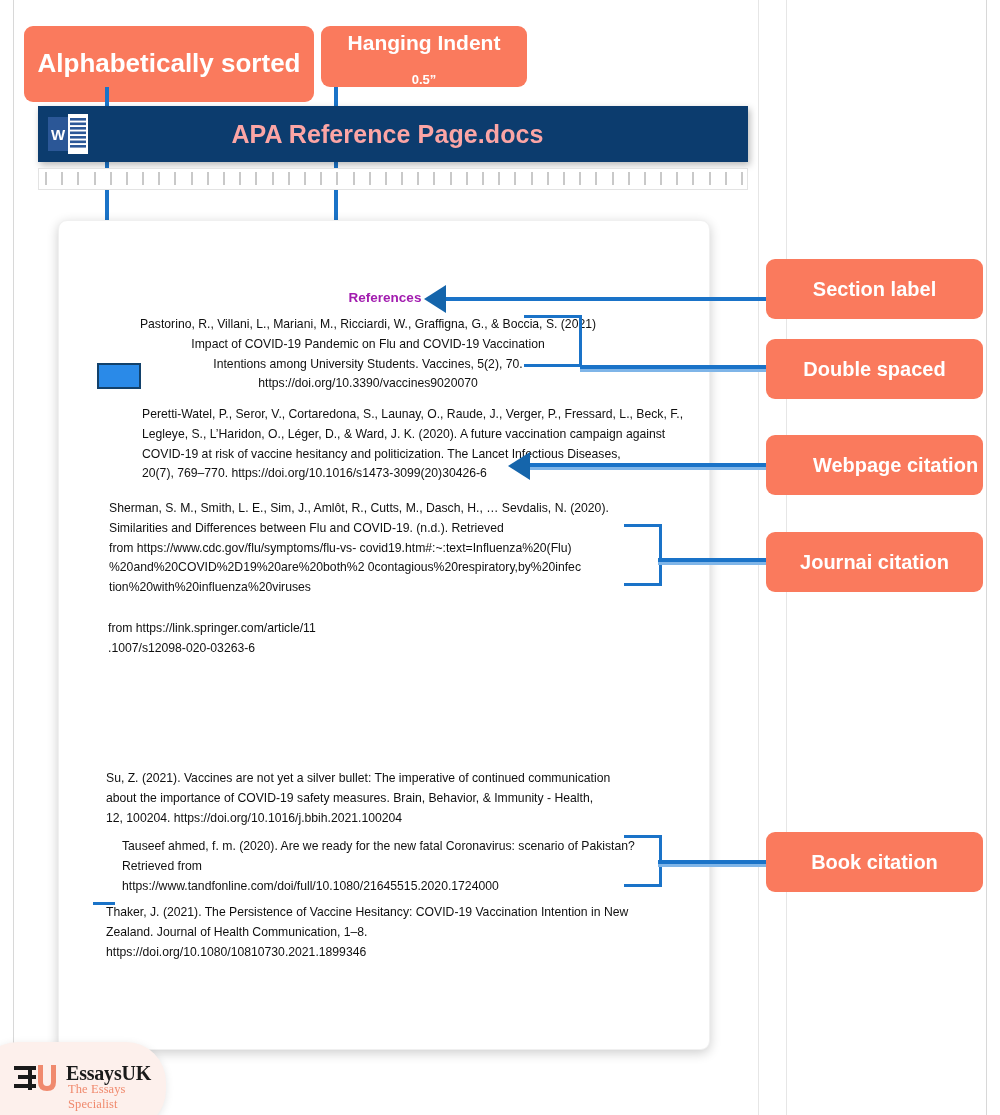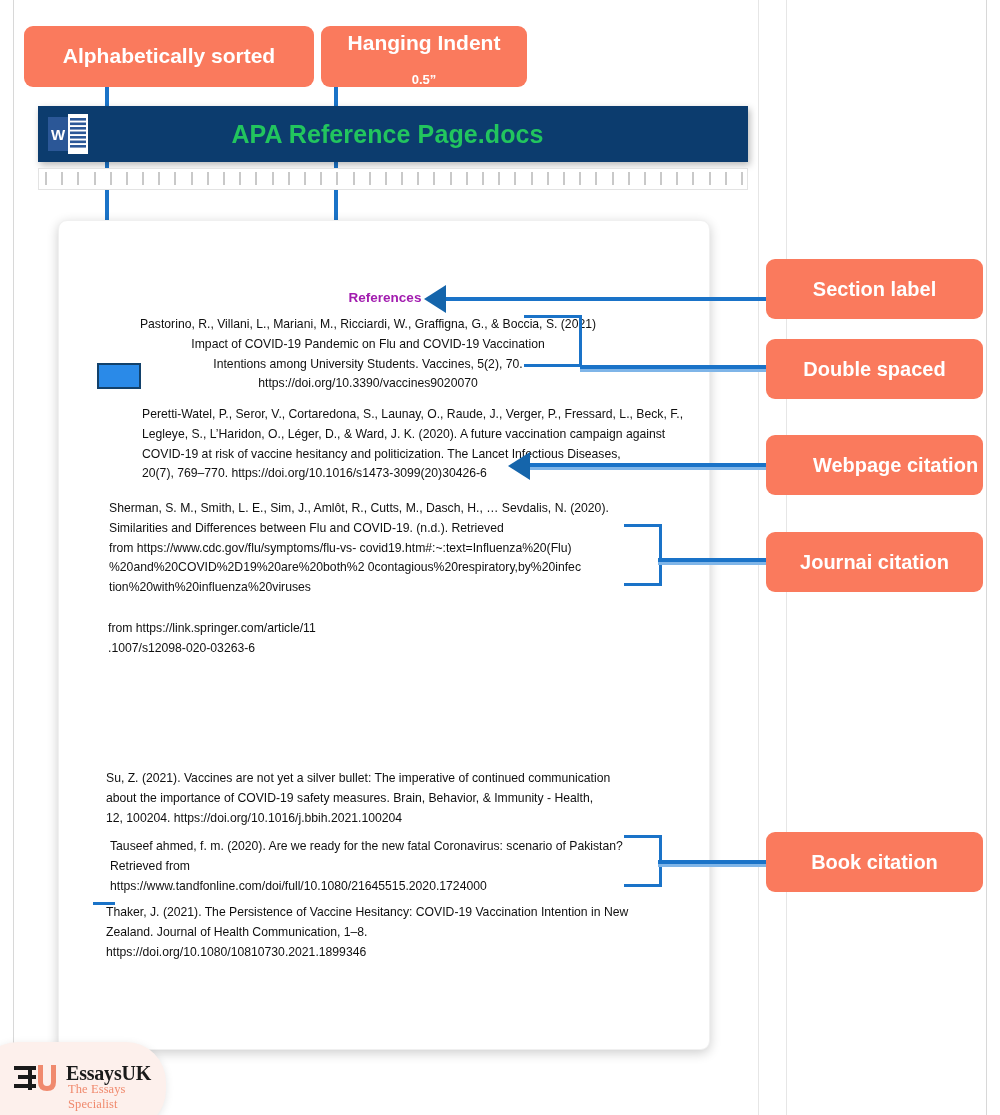--- a/index.html
+++ b/index.html
@@ -49,21 +49,21 @@
 
   
   .word-window{
     position:absolute;left:38px;top:106px;width:710px;height:56px;
     background:#0c3c6e;
     box-shadow:2px 3px 7px rgba(0,0,0,.28);
   }
   .word-title{
     position:absolute;left:0;top:0;width:699px;height:56px;
     display:flex;align-items:center;justify-content:center;
-    color:#22c55e;font-size:25px;font-weight:bold;letter-spacing:.1px;
+    color:#fca5a5;font-size:25px;font-weight:bold;letter-spacing:.1px;
   }
   .word-icon{
     position:absolute;left:8px;top:6px;width:46px;height:44px;
   }
 
   .ruler{
     position:absolute;left:38px;top:168px;width:710px;height:22px;
     background:#ffffff;border:1px solid #e3e3e3;box-sizing:border-box;
     overflow:hidden;
   }
@@ -115,21 +115,21 @@
 </style>
 </head>
 <body>
 
 <div id="stage">
 
   <div class="outer-frame"></div>
   <div class="v-guide" style="left:758px;"></div>
   <div class="v-guide" style="left:786px;"></div>
 
-  <div class="pill" style="left:24px;top:26px;width:290px;height:61px;font-size:21px;">
+  <div class="pill" style="left:24px;top:26px;width:290px;height:76px;font-size:26px;">
     <span>Alphabetically sorted</span>
   </div>
 
   <div class="pill" style="left:321px;top:26px;width:206px;height:61px;font-size:21px;justify-content:flex-start;padding-top:6px;">
     <span>Hanging Indent</span>
     <span class="sub">0.5”</span>
   </div>
 
   <div class="ln" style="left:105px;top:87px;width:4px;height:288px;"></div>
   <div class="ln" style="left:334px;top:87px;width:4px;height:180px;"></div>
@@ -238,21 +238,21 @@
       <div>.1007/s12098-020-03263-6</div>
     </div>
 
 
     <div class="entry" style="left:48px;top:549px;">
       <div>Su, Z. (2021). Vaccines are not yet a silver bullet: The imperative of continued communication</div>
       <div>about the importance of COVID-19 safety measures. Brain, Behavior, &amp; Immunity - Health,</div>
       <div> 12, 100204. https://doi.org/10.1016/j.bbih.2021.100204</div>
     </div>
 
-    <div class="entry" style="left:52px;top:617px;">
+    <div class="entry" style="left:64px;top:617px;">
       <div>Tauseef ahmed, f. m. (2020). Are we ready for the new fatal Coronavirus: scenario of Pakistan?</div>
       <div>Retrieved from</div>
       <div> https://www.tandfonline.com/doi/full/10.1080/21645515.2020.1724000</div>
     </div>
 
     <div class="entry" style="left:48px;top:683px;">
       <div>Thaker, J. (2021). The Persistence of Vaccine Hesitancy: COVID-19 Vaccination Intention in New</div>
       <div>Zealand. Journal of Health Communication, 1–8.</div>
       <div>https://doi.org/10.1080/10810730.2021.1899346</div>
     </div>

